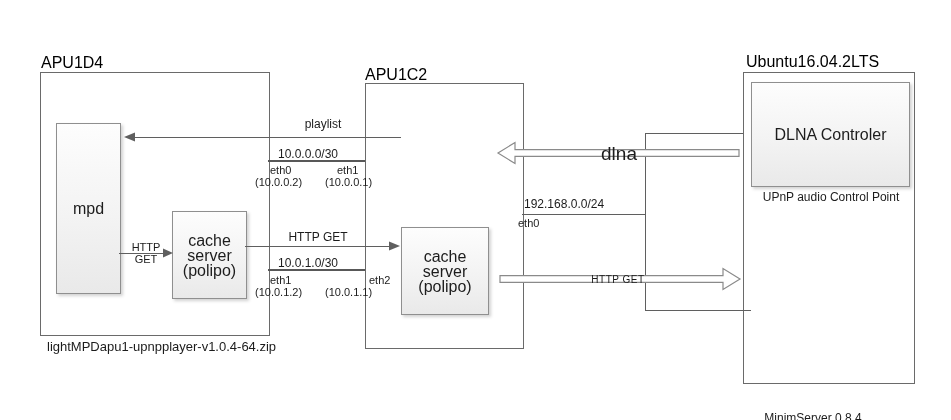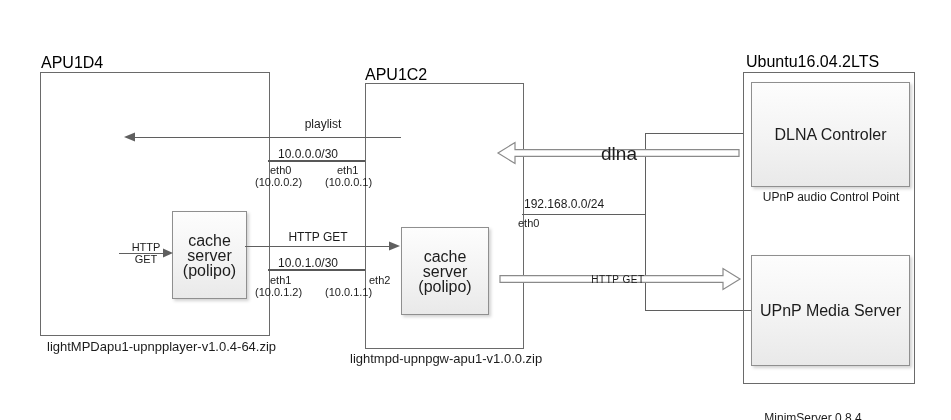--- a/index.html
+++ b/index.html
@@ -25,20 +25,23 @@
   .arrow-label{position:absolute;transform:translate(-50%,-50%);white-space:nowrap;}
 </style>
 </head>
 <body>
 
 <div id="stage">
 
   <div class="box-title" style="left:41px;top:54px;">APU1D4</div>
   <div class="outer-box" style="left:40px;top:72px;width:228px;height:262px;"></div>
 
+  <div class="inner-box" style="left:56px;top:123px;width:63px;height:169px;">
+    <span>mpd</span>
+  </div>
 
   <div class="inner-box" style="left:172px;top:211px;width:73px;height:86px;">
     <span>
       <span>cache server</span><br>
       <span>(polipo)</span>
     </span>
   </div>
 
   <div class="lbl-sm two-line" style="left:146px;top:241px;transform:translateX(-50%);">
     <span>HTTP</span><br>
@@ -51,33 +54,29 @@
   <div class="outer-box" style="left:365px;top:83px;width:157px;height:264px;"></div>
 
 
   <div class="inner-box" style="left:401px;top:227px;width:86px;height:86px;">
     <span>
       <span>cache server</span><br>
       <span>(polipo)</span>
     </span>
   </div>
 
-  <div class="caption" style="left:350px;top:351px;">lightmpd-upnpgw-apu1-v1.0.0.zip</div>
 
   <div class="box-title" style="left:746px;top:53px;">Ubuntu16.04.2LTS</div>
   <div class="outer-box" style="left:743px;top:72px;width:170px;height:310px;"></div>
 
   <div class="inner-box" style="left:751px;top:82px;width:157px;height:103px;">
     <span>DLNA Controler</span>
   </div>
   <div class="lbl ctr" style="left:831px;top:190px;">UPnP audio Control Point</div>
 
-  <div class="inner-box" style="left:751px;top:255px;width:157px;height:109px;">
-    <span>UPnP Media Server</span>
-  </div>
   <div class="lbl ctr" style="left:813px;top:367px;margin-top:44px;">MinimServer 0.8.4</div>
 
   <svg class="overlay" width="951" height="420" viewBox="0 0 951 420">
 
     <line x1="134" y1="137" x2="401" y2="137" stroke="#5f5f5f" stroke-width="1" shape-rendering="crispEdges"></line>
     <polygon points="124,137 135,132.5 135,141.5" fill="#5f5f5f"></polygon>
 
     <line x1="268" y1="161" x2="365" y2="161" stroke="#585858" stroke-width="2.2" shape-rendering="crispEdges"></line>
 
     <line x1="119" y1="253" x2="164" y2="253" stroke="#5f5f5f" stroke-width="1" shape-rendering="crispEdges"></line>

